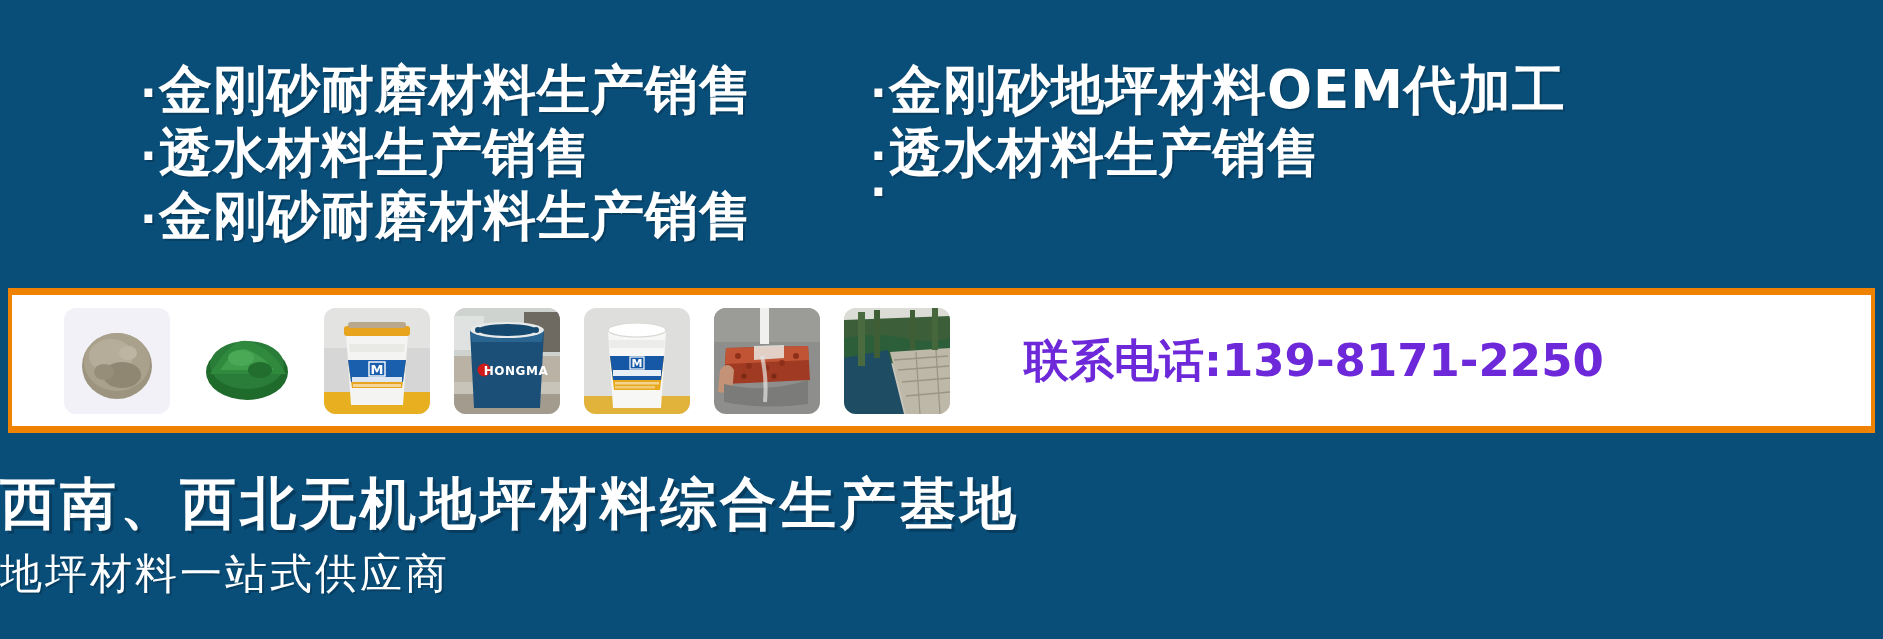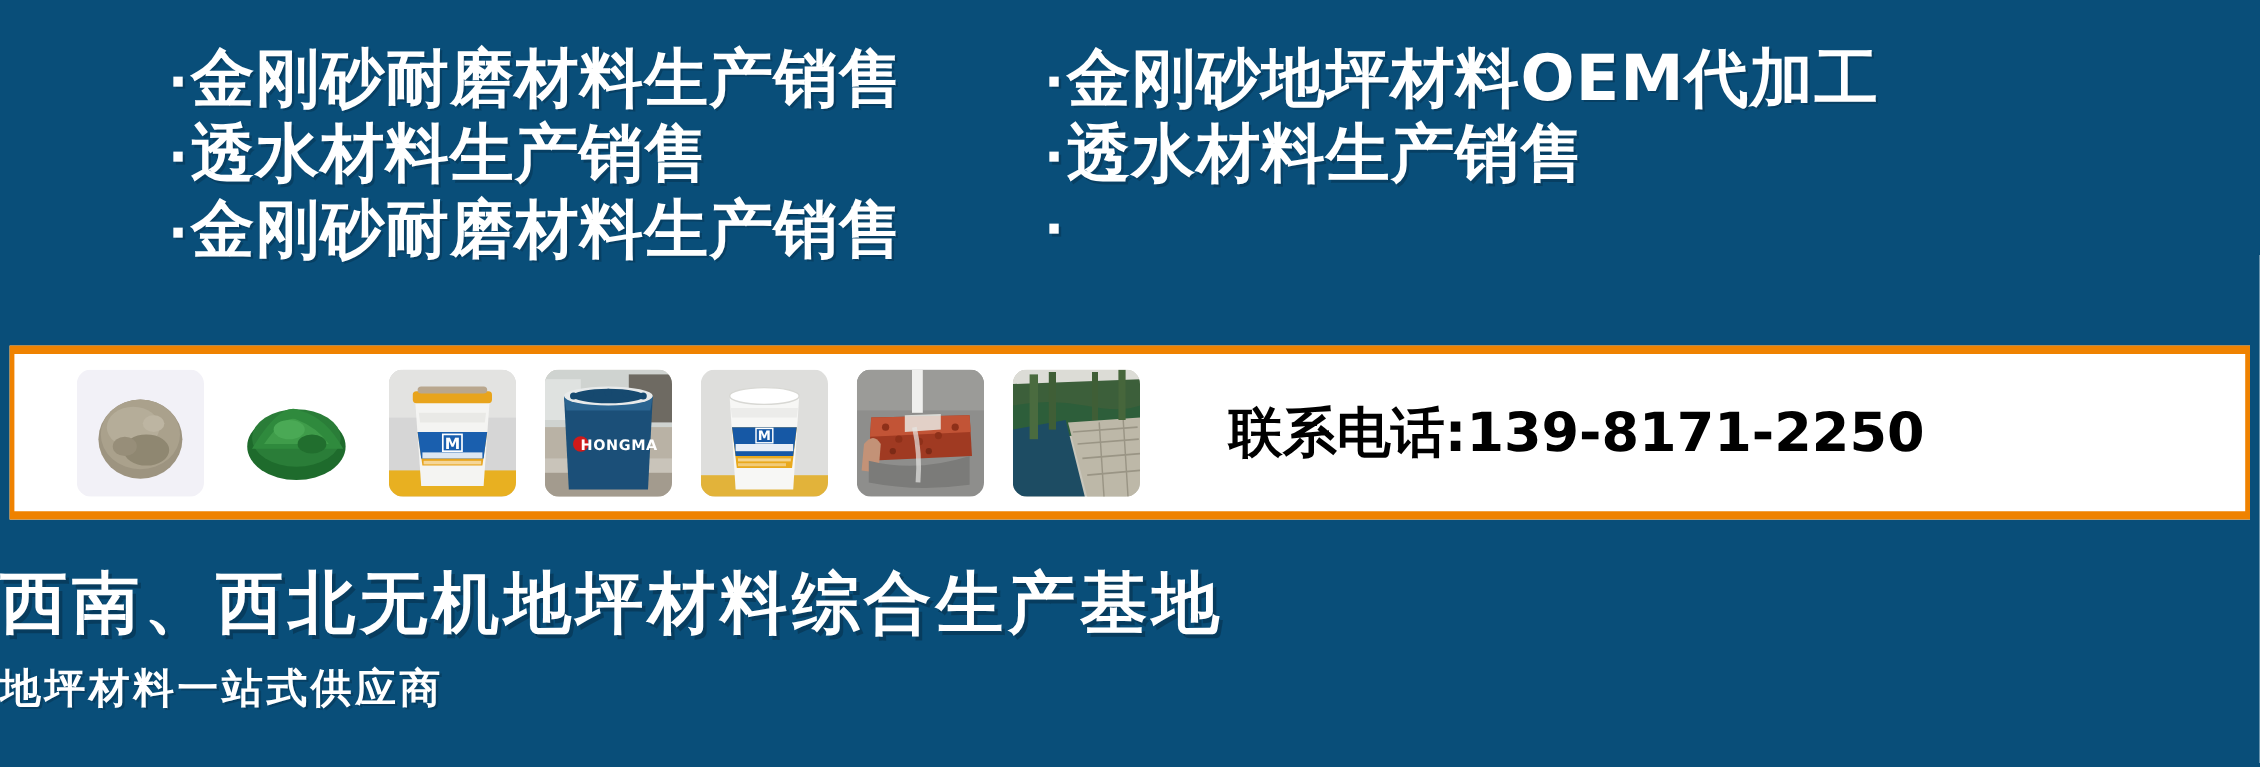--- a/index.html
+++ b/index.html
@@ -37,21 +37,21 @@
     text-shadow: 2px 2px 0 rgba(0,0,0,0.18);
   }
   .bullet-dot {
     display: inline-block;
     width: 19px;
     font-size: 44px;
     line-height: 63px;
     color: #ffffff;
     flex: 0 0 auto;
   }
-  .bullet-text { display: inline-block; }
+  .bullet-text { display: inline-block; margin-top: 24px; }
 
   
   .product-band {
     position: relative;
     margin: 0 8px;
     height: 145px;
     background: #ffffff;
     border-top: 7px solid #ef8200;
     border-bottom: 7px solid #ef8200;
     border-left: 4px solid #ef8200;
@@ -71,21 +71,21 @@
     border-radius: 12px;
     overflow: hidden;
     position: relative;
     flex: 0 0 auto;
     background: #ffffff;
   }
   .thumb svg { display: block; width: 106px; height: 106px; }
 
   .phone {
     margin-left: 74px;
-    color: #000000;
+    color: #6d28d9;
     font-size: 45px;
     font-weight: 700;
     letter-spacing: 0px;
     white-space: nowrap;
     font-family: "DejaVu Sans", "Liberation Sans", sans-serif;
   }
 
   
   .bottom-area {
     flex: 1;
@@ -99,22 +99,22 @@
     font-size: 56px;
     font-weight: 700;
     letter-spacing: 4px;
     line-height: 72px;
     white-space: nowrap;
     text-shadow: 3px 3px 0 rgba(0,0,0,0.22);
   }
   .subtitle {
     margin-top: 12px;
     color: #ffffff;
-    font-size: 34px;
-    font-weight: 700;
+    font-size: 42px;
+    font-weight: 400;
     letter-spacing: 3px;
     line-height: 44px;
     white-space: nowrap;
     text-shadow: 2px 2px 0 rgba(0,0,0,0.18);
   }
 </style>
 </head>
 <body>
 
 <div id="banner">

